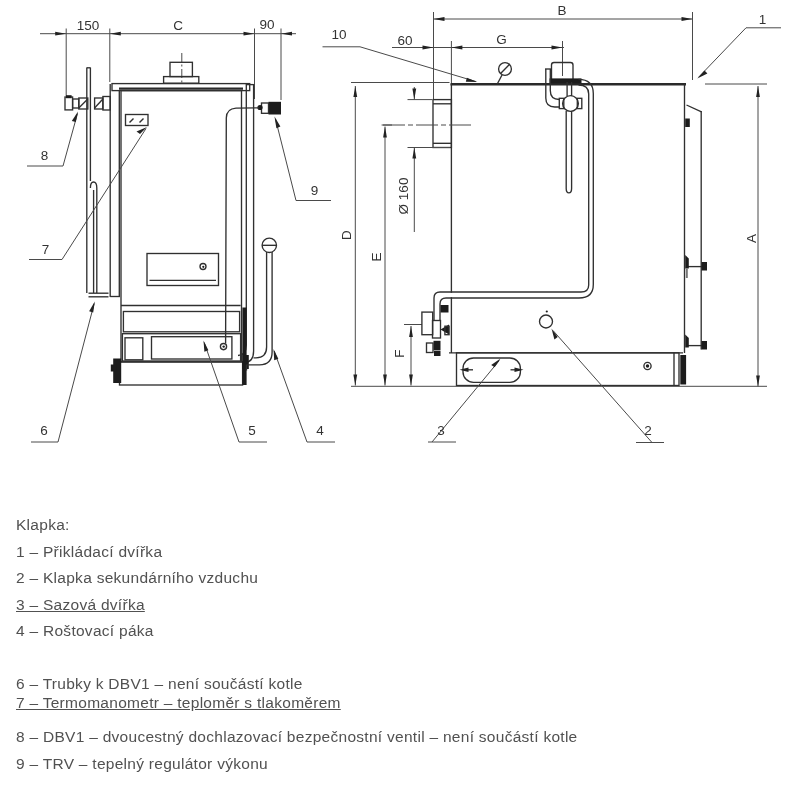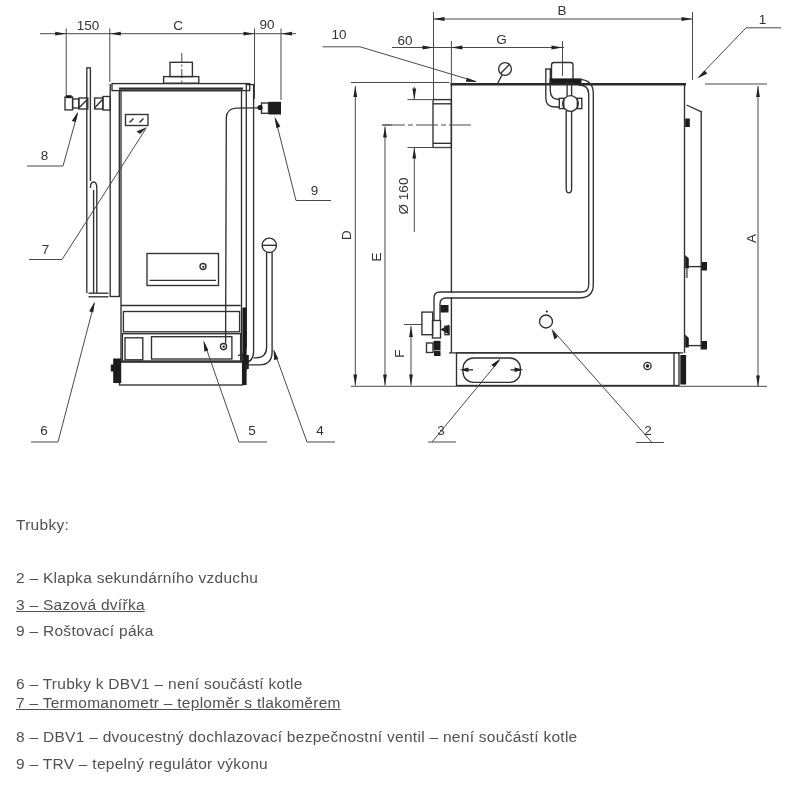--- a/index.html
+++ b/index.html
@@ -392,28 +392,29 @@
 
 <g>
 <line class="thn" x1="636" y1="442.5" x2="664" y2="442.5"></line>
 <line class="thn" x1="652" y1="442.5" x2="553" y2="330.5"></line>
 <polygon class="ar" points="551.5,328.5 554.4,339.5 557.7,337.1"></polygon>
 </g>
 
 <text x="648" y="435" text-anchor="middle" font-size="16.5px">2</text>
 </svg>
 
-<div class="leg" style="top:516.2px;">Trubky:</div>
-
+<div class="leg" style="top:516.2px;">Klapka:</div>
+
+<div class="leg" style="top:542.7px;">1 – Přikládací dvířka</div>
 
 <div class="leg" style="top:569.2px;">2 – Klapka sekundárního vzduchu</div>
 
 <div class="leg" style="top:595.7px;text-decoration:underline;">3 – Sazová dvířka</div>
 
-<div class="leg" style="top:622.2px;">9 – Roštovací páka</div>
+<div class="leg" style="top:622.2px;">4 – Roštovací páka</div>
 
 
 <div class="leg" style="top:675.2px;">6 – Trubky k DBV1 – není součástí kotle</div>
 
 <div class="leg" style="top:694px;text-decoration:underline;">7 – Termomanometr – teploměr s tlakoměrem</div>
 
 <div class="leg" style="top:728.2px;">8 – DBV1 – dvoucestný dochlazovací bezpečnostní ventil – není součástí kotle</div>
 
 <div class="leg" style="top:755.2px;">9 – TRV – tepelný regulátor výkonu</div>
 

